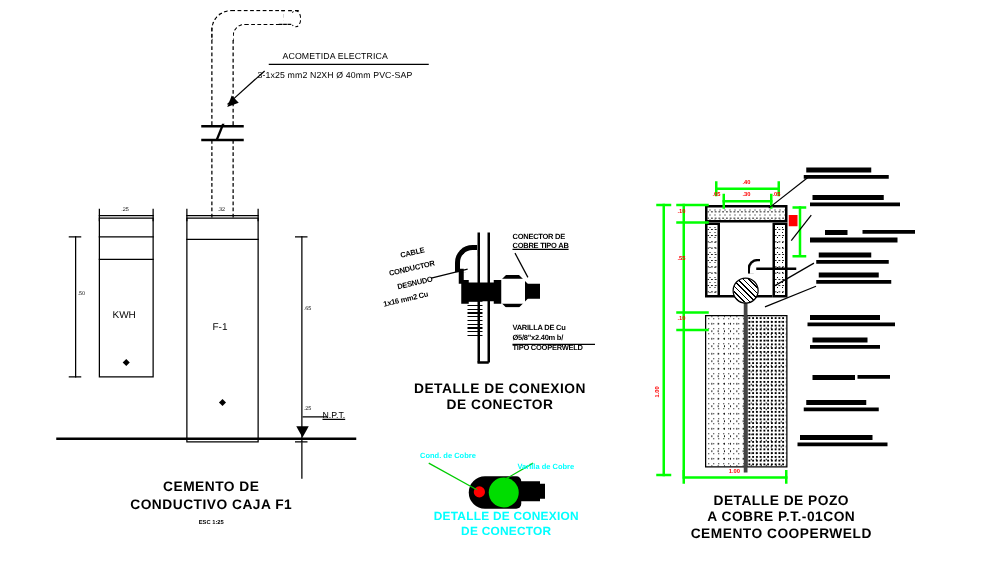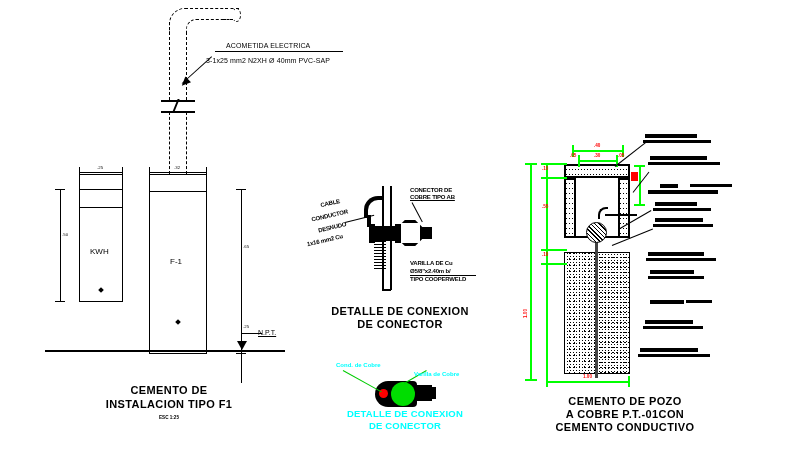--- a/index.html
+++ b/index.html
@@ -201,21 +201,21 @@
 
     <div class="vl" style="left:241px; top:354px; height:29px;"></div>
     <div class="t dim" style="left:243px; top:325px;">.25</div>
 
     <div class="hl2" style="left:45px; top:350px; width:240px;"></div>
     <div class="t" style="left:258px; top:329px; font-size:7px; text-decoration:underline;">N.P.T.</div>
     <div class="abs" style="left:237px; top:341px; width:0;height:0;border-left:5px solid transparent;border-right:5px solid transparent;border-top:9px solid #000;"></div>
     <div class="hl" style="left:242px; top:333px; width:20px;"></div>
 
     <div class="t title" style="left:104px; top:385px; width:130px;">CEMENTO DE</div>
-    <div class="t title" style="left:69px; top:399px; width:200px;">INSTALACION TIPO F1</div>
+    <div class="t title" style="left:69px; top:399px; width:200px;">CONDUCTIVO CAJA F1</div>
     <div class="t" style="left:152px; top:416px; font-size:4.6px; font-weight:bold; width:34px; text-align:center;">ESC 1:25</div>
   </div>
 
   <div>
 
     <div class="vl2" style="left:382px; top:186px; height:104px;"></div>
     <div class="vl2" style="left:390px; top:186px; height:104px;"></div>
     <div class="hl2" style="left:382px; top:289px; width:9px;"></div>
 
     <div class="abs" style="left:364px; top:196px; width:18px; height:22px; border-left:4px solid #000; border-top:4px solid #000; border-top-left-radius:14px; box-sizing:border-box;"></div>
@@ -354,18 +354,18 @@
 
     <div class="bar" style="left:650px; top:300px; width:34px;"></div>
     <div class="bar-thin" style="left:686px; top:300px; width:26px;"></div>
 
     <div class="bar" style="left:645px; top:320px; width:48px;"></div>
     <div class="bar-thin" style="left:643px; top:326px; width:60px;"></div>
 
     <div class="bar" style="left:640px; top:348px; width:58px;"></div>
     <div class="bar-thin" style="left:638px; top:354px; width:72px;"></div>
 
-    <div class="t title" style="left:530px; top:396px; width:190px;">CEMENTO DE POZO</div>
+    <div class="t title" style="left:530px; top:396px; width:190px;">DETALLE DE POZO</div>
     <div class="t title" style="left:530px; top:409px; width:190px;">A COBRE P.T.-01CON</div>
-    <div class="t title" style="left:530px; top:422px; width:190px;">CEMENTO CONDUCTIVO</div>
+    <div class="t title" style="left:530px; top:422px; width:190px;">CEMENTO COOPERWELD</div>
   </div>
 
 </div>
 
 </body></html>

